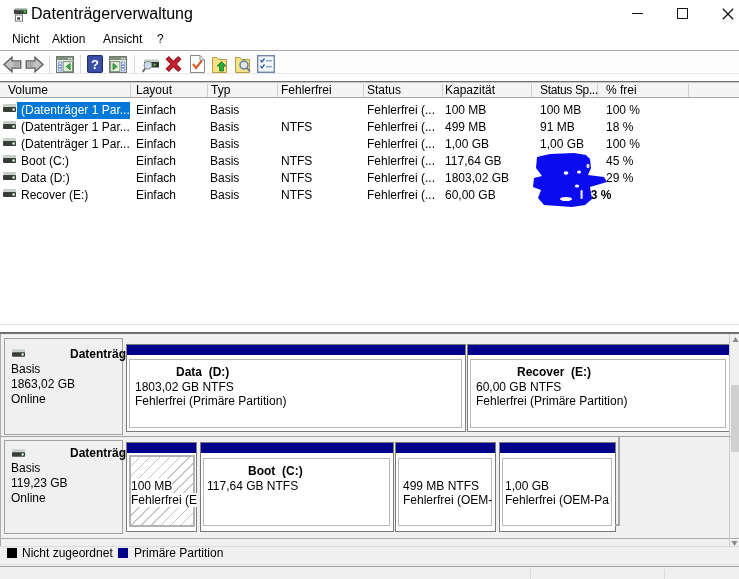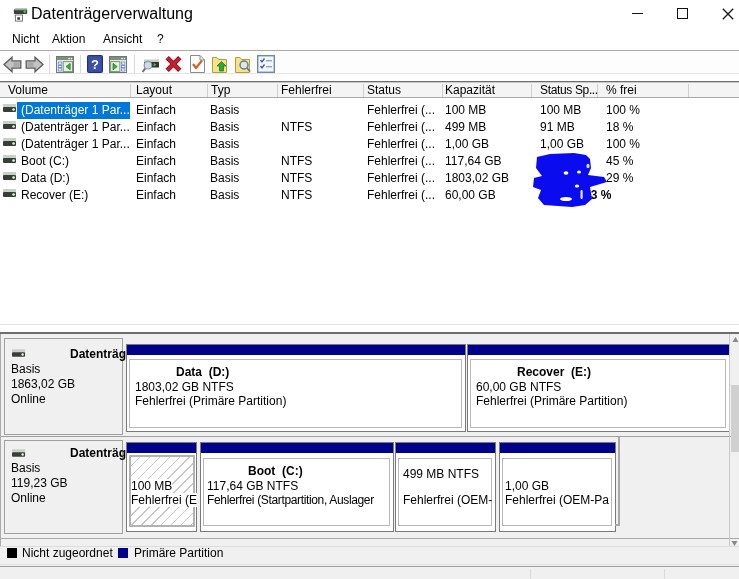--- a/index.html
+++ b/index.html
@@ -281,27 +281,26 @@
        background:repeating-linear-gradient(135deg,#ffffff 0px,#ffffff 6px,#c6c6c6 6px,#c6c6c6 7px);"></div>
   <div class="txt" style="left:4px;top:36px;background:#fff;">100 MB</div>
   <div class="txt" style="left:4px;top:50px;background:#fff;">Fehlerfrei (E</div>
 </div>
 
 <div class="abs" style="left:200px;top:442px;width:192px;height:88px;border:1px solid #7a7a7a;background:#fff;overflow:hidden;">
   <div class="abs" style="left:0;top:0;width:192px;height:10px;background:#00008b;"></div>
   <div class="abs" style="left:2px;top:15px;width:185px;height:66px;border:1px solid #b8b8b8;"></div>
   <div class="txt b" style="left:6px;top:21px;">Boot&nbsp; (C:)</div>
   <div class="txt" style="left:6px;top:36px;">117,64 GB NTFS</div>
-  <div class="txt" style="left:6px;top:50px;letter-spacing:-0.35px;">Fehlerfrei (Startpartition, Auslager</div>
 </div>
 
 <div class="abs" style="left:395px;top:442px;width:99px;height:88px;border:1px solid #7a7a7a;background:#fff;overflow:hidden;">
   <div class="abs" style="left:0;top:0;width:99px;height:10px;background:#00008b;"></div>
   <div class="abs" style="left:2px;top:15px;width:92px;height:66px;border:1px solid #b8b8b8;"></div>
-  <div class="txt" style="left:7px;top:24px;">499 MB NTFS</div>
+  <div class="txt" style="left:7px;top:36px;">499 MB NTFS</div>
   <div class="txt" style="left:7px;top:50px;">Fehlerfrei (OEM-</div>
 </div>
 
 <div class="abs" style="left:499px;top:442px;width:115px;height:88px;border:1px solid #7a7a7a;background:#fff;overflow:hidden;">
   <div class="abs" style="left:0;top:0;width:115px;height:10px;background:#00008b;"></div>
   <div class="abs" style="left:2px;top:15px;width:108px;height:66px;border:1px solid #b8b8b8;"></div>
   <div class="txt" style="left:5px;top:36px;">1,00 GB</div>
   <div class="txt" style="left:5px;top:50px;">Fehlerfrei (OEM-Pa</div>
 </div>
 

